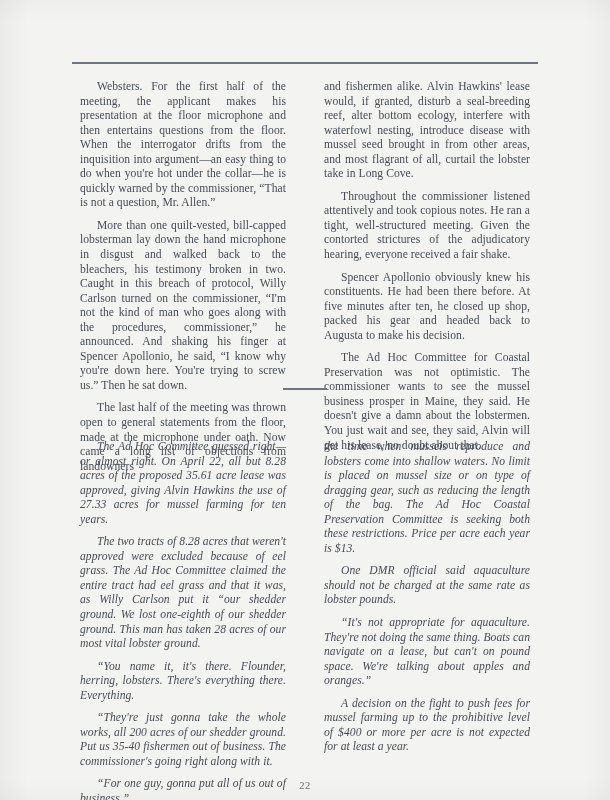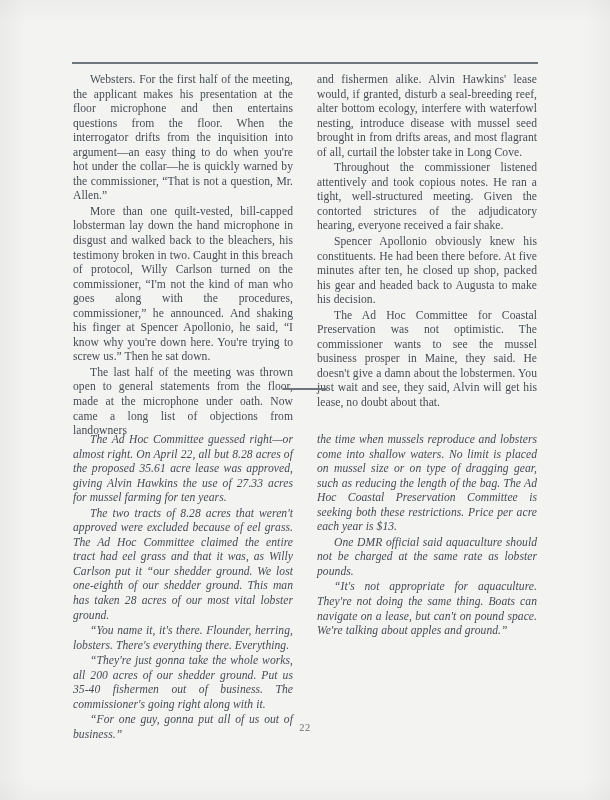--- a/index.html
+++ b/index.html
@@ -54,21 +54,21 @@
     display: flex;
     justify-content: space-between;
   }
   .section-one { top: 72px; }
   .section-two { top: 432px; font-style: italic; }
 
   .col {
     width: 222px;
   }
   .col p {
-    margin: 1px;
+    margin: 8px;
     font-size: 11.6px;
     line-height: 14.55px;
     text-align: justify;
     text-indent: 17px;
     color: #474c54;
     letter-spacing: 0.05px;
     -webkit-font-smoothing: antialiased;
   }
   .col p.no-indent {
     text-indent: 0;
@@ -83,21 +83,21 @@
   .mid-rule {
     display: inline-block;
     width: 44px;
     height: 2px;
     background: #6f757c;
     vertical-align: middle;
   }
   .folio {
     position: absolute;
     left: 0;
-    top: 722px;
+    top: 780px;
     width: 466px;
     text-align: center;
     font-size: 10.5px;
     color: #6a7078;
     letter-spacing: 0.6px;
   }
 </style>
 </head>
 <body>
 
@@ -108,21 +108,21 @@
 
     <div class="top-rule"></div>
 
     <div class="section section-one">
       <div class="col">
         <p>Websters. For the first half of the meeting, the applicant makes his presentation at the floor microphone and then entertains questions from the floor. When the interrogator drifts from the inquisition into argument—an easy thing to do when you're hot under the collar—he is quickly warned by the commissioner, “That is not a question, Mr. Allen.”</p>
         <p>More than one quilt-vested, bill-capped lobsterman lay down the hand microphone in disgust and walked back to the bleachers, his testimony broken in two. Caught in this breach of protocol, Willy Carlson turned on the commissioner, “I'm not the kind of man who goes along with the procedures, commissioner,” he announced. And shaking his finger at Spencer Apollonio, he said, “I know why you're down here. You're trying to screw us.” Then he sat down.</p>
         <p>The last half of the meeting was thrown open to general statements from the floor, made at the microphone under oath. Now came a long list of objections from landowners</p>
       </div>
       <div class="col">
-        <p class="no-indent">and fishermen alike. Alvin Hawkins' lease would, if granted, disturb a seal-breeding reef, alter bottom ecology, interfere with waterfowl nesting, introduce disease with mussel seed brought in from drifts areas, and most flagrant of all, curtail the lobster take in Long Cove.</p>
+        <p class="no-indent">and fishermen alike. Alvin Hawkins' lease would, if granted, disturb a seal-breeding reef, alter bottom ecology, interfere with waterfowl nesting, introduce disease with mussel seed brought in from other areas, and most flagrant of all, curtail the lobster take in Long Cove.</p>
         <p>Throughout the commissioner listened attentively and took copious notes. He ran a tight, well-structured meeting. Given the contorted strictures of the adjudicatory hearing, everyone received a fair shake.</p>
         <p>Spencer Apollonio obviously knew his constituents. He had been there before. At five minutes after ten, he closed up shop, packed his gear and headed back to Augusta to make his decision.</p>
         <p>The Ad Hoc Committee for Coastal Preservation was not optimistic. The commissioner wants to see the mussel business prosper in Maine, they said. He doesn't give a damn about the lobstermen. You just wait and see, they said, Alvin will get his lease, no doubt about that.</p>
       </div>
     </div>
 
     <div class="mid-rule-wrap">
       <span class="mid-rule"></span>
     </div>
 
@@ -130,20 +130,21 @@
       <div class="col">
         <p>The Ad Hoc Committee guessed right—or almost right. On April 22, all but 8.28 acres of the proposed 35.61 acre lease was approved, giving Alvin Hawkins the use of 27.33 acres for mussel farming for ten years.</p>
         <p>The two tracts of 8.28 acres that weren't approved were excluded because of eel grass. The Ad Hoc Committee claimed the entire tract had eel grass and that it was, as Willy Carlson put it “our shedder ground. We lost one-eighth of our shedder ground. This man has taken 28 acres of our most vital lobster ground.</p>
         <p>“You name it, it's there. Flounder, herring, lobsters. There's everything there. Everything.</p>
         <p>“They're just gonna take the whole works, all 200 acres of our shedder ground. Put us 35-40 fishermen out of business. The commissioner's going right along with it.</p>
         <p>“For one guy, gonna put all of us out of business.”</p>
       </div>
       <div class="col">
         <p class="no-indent">the time when mussels reproduce and lobsters come into shallow waters. No limit is placed on mussel size or on type of dragging gear, such as reducing the length of the bag. The Ad Hoc Coastal Preservation Committee is seeking both these restrictions. Price per acre each year is $13.</p>
         <p>One DMR official said aquaculture should not be charged at the same rate as lobster pounds.</p>
-        <p>“It's not appropriate for aquaculture. They're not doing the same thing. Boats can navigate on a lease, but can't on pound space. We're talking about apples and ground.”</p>
+        <p>“It's not appropriate for aquaculture. They're not doing the same thing. Boats can navigate on a lease, but can't on pound space. We're talking about apples and oranges.”</p>
+        <p>A decision on the fight to push fees for mussel farming up to the prohibitive level of $400 or more per acre is not expected for at least a year.</p>
       </div>
     </div>
 
     <div class="folio">22</div>
 
   </div>
 </div>
 
 </body></html>

